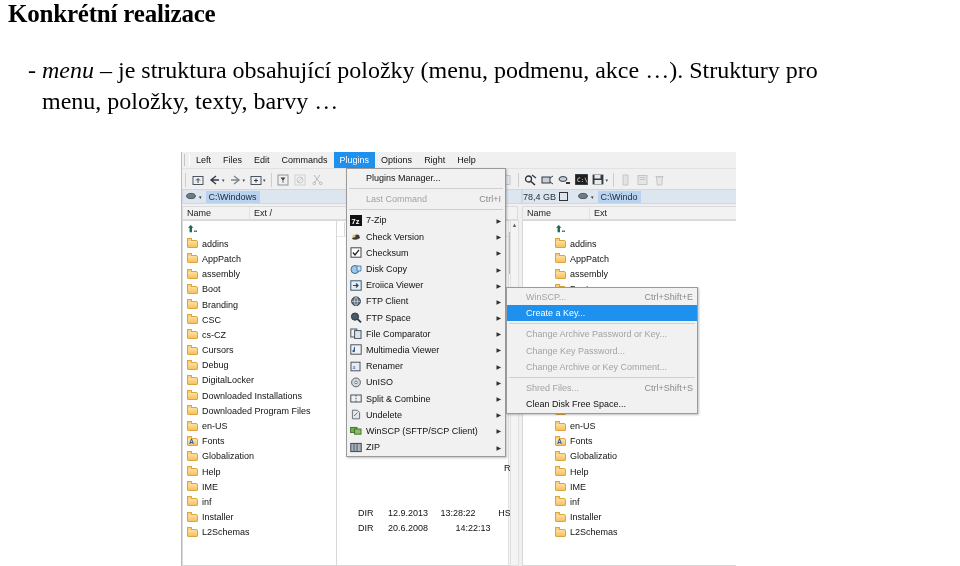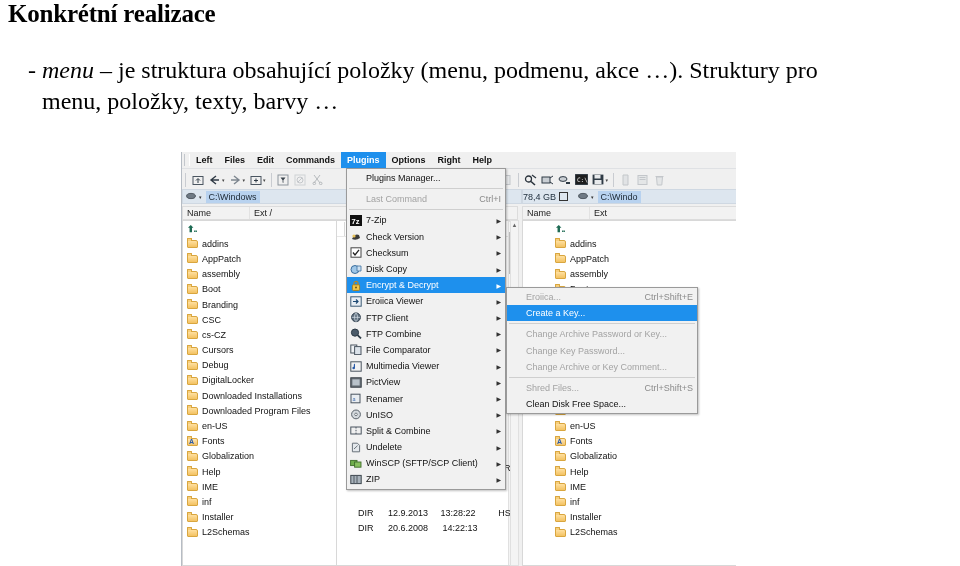--- a/index.html
+++ b/index.html
@@ -31,21 +31,21 @@
     font-family:"Liberation Sans", sans-serif;
     font-size:8.5px;color:#000;
     overflow:hidden;
     border-left:1px solid #b6bcc4;
     box-sizing:border-box;
   }
   
   #menubar{
     position:absolute;left:0;top:0;width:555px;height:16px;
     background:#f0f0f0;
-    display:flex;align-items:center;font-weight:bold;
+    display:flex;align-items:center;
   }
   #menubar .mi{
     padding:2px 6px;font-size:9px;color:#111;white-space:nowrap;line-height:12px;
   }
   #menubar .mi.active{background:#1e90ed;color:#fff;}
   #menubar .grip{width:4px;height:12px;border-left:1px solid #c3c7cc;border-right:1px solid #fff;margin-left:2px;}
 
   
   #toolbar{
     position:absolute;left:0;top:16px;width:555px;height:21px;
@@ -410,21 +410,21 @@
 
   <div class="dirrow" style="left:176px;top:356px;">
     <span>DIR</span>
     <span style="margin-left:12px">12.9.2013</span>
     <span style="margin-left:10px">13:28:22</span>
     <span style="margin-left:20px">HS</span>
   </div>
   <div class="dirrow" style="left:176px;top:371px;">
     <span>DIR</span>
     <span style="margin-left:12px">20.6.2008</span>
-    <span style="margin-left:12px">14:22:13</span>
+    <span style="margin-left:25px">14:22:13</span>
   </div>
   <div class="dirrow" style="left:322px;top:311px;">RS</div>
 
   <div class="filelist" style="left:340px;top:68px;width:215px;height:346px;">
     <div id="right-rows" style="margin-left:28px">
         <div class="frow">
           <span class="updir">⬆..</span>
         </div>
         <div class="frow">
           <span class="folder"></span>
@@ -559,31 +559,20 @@
       <div class="row">
         <span class="micon">
           <svg width="12" height="11">
             <ellipse cx="5" cy="5.5" rx="4" ry="4" fill="#9fc7e8" stroke="#3b6e9e" stroke-width="1"></ellipse>
             <path d="M7 2 h4 v5 h-4z" fill="#cfe2f2" stroke="#3b6e9e" stroke-width="0.8"></path>
           </svg>
         </span>
         <span class="mlabel">Disk Copy</span>
         <span class="marrow">▶</span>
       </div>
-      <div class="row hl">
-        <span class="micon">
-          <svg width="12" height="11">
-            <path d="M4 5 V3.3 a2 2 0 0 1 4 0 V5" fill="none" stroke="#b08a2e" stroke-width="1.3"></path>
-            <rect x="2.4" y="4.8" width="7.2" height="5.6" rx="1" fill="#f2c749" stroke="#a8821f" stroke-width="1"></rect>
-            <circle cx="6" cy="7.4" r="1" fill="#6b5413"></circle>
-          </svg>
-        </span>
-        <span class="mlabel">Encrypt &amp; Decrypt</span>
-        <span class="marrow">▶</span>
-      </div>
       <div class="row">
         <span class="micon">
           <svg width="12" height="11">
             <rect x="0.8" y="0.8" width="10.4" height="9.4" fill="#e8eef4" stroke="#3c5a76" stroke-width="1"></rect>
             <path d="M3 5.5 H8 M6 3.5 L8 5.5 L6 7.5" stroke="#1e4a74" stroke-width="1.2" fill="none"></path>
           </svg>
         </span>
         <span class="mlabel">Eroiica Viewer</span>
         <span class="marrow">▶</span>
       </div>
@@ -597,21 +586,21 @@
         <span class="mlabel">FTP Client</span>
         <span class="marrow">▶</span>
       </div>
       <div class="row">
         <span class="micon">
           <svg width="12" height="11">
             <circle cx="5" cy="4.6" r="3.6" fill="#4b5b6a" stroke="#2b3945" stroke-width="1"></circle>
             <path d="M7.6 7.2 L11 10.4" stroke="#2b3945" stroke-width="1.8"></path>
           </svg>
         </span>
-        <span class="mlabel">FTP Combine</span>
+        <span class="mlabel">FTP Space</span>
         <span class="marrow">▶</span>
       </div>
       <div class="row">
         <span class="micon">
           <svg width="12" height="11">
             <rect x="0.8" y="1" width="6" height="8" fill="#eef1f4" stroke="#4a5560" stroke-width="1"></rect>
             <rect x="4.6" y="2.6" width="6.4" height="8" fill="#dbe2e9" stroke="#4a5560" stroke-width="1"></rect>
           </svg>
         </span>
         <span class="mlabel">File Comparator</span>
@@ -623,30 +612,20 @@
             <rect x="0.8" y="0.8" width="10.4" height="9.4" fill="#f2f2f2" stroke="#4a5560" stroke-width="1"></rect>
             <path d="M5 2.4 V7 a1.3 1.3 0 1 1-1.2-1.3 V3.4 Z" fill="#2b5ca8"></path>
           </svg>
         </span>
         <span class="mlabel">Multimedia Viewer</span>
         <span class="marrow">▶</span>
       </div>
       <div class="row">
         <span class="micon">
           <svg width="12" height="11">
-            <rect x="0.8" y="0.8" width="10.4" height="9.4" fill="#6d757c" stroke="#343b42" stroke-width="1"></rect>
-            <rect x="2.4" y="2.4" width="7.2" height="6" fill="#b9c2ca"></rect>
-          </svg>
-        </span>
-        <span class="mlabel">PictView</span>
-        <span class="marrow">▶</span>
-      </div>
-      <div class="row">
-        <span class="micon">
-          <svg width="12" height="11">
             <rect x="1" y="1.2" width="9" height="8.6" fill="#e9edf1" stroke="#4a5560" stroke-width="1"></rect>
             <text x="2.4" y="8" font-size="7" fill="#2b5ca8" font-family="serif">a</text>
           </svg>
         </span>
         <span class="mlabel">Renamer</span>
         <span class="marrow">▶</span>
       </div>
       <div class="row">
         <span class="micon">
           <svg width="12" height="11">
@@ -695,21 +674,21 @@
           </svg>
         </span>
         <span class="mlabel">ZIP</span>
         <span class="marrow">▶</span>
       </div>
     </div>
 
   <div class="menu" id="encrypt-submenu" style="left:324px;top:135px;width:192px;">
       <div class="row disabled">
         <span class="noicon"></span>
-        <span class="mlabel">Eroiica...</span>
+        <span class="mlabel">WinSCP...</span>
         <span class="maccel">Ctrl+Shift+E</span>
       </div>
       <div class="row hl">
         <span class="noicon"></span>
         <span class="mlabel">Create a Key...</span>
       </div>
       <div class="sep"></div>
       <div class="row disabled">
         <span class="noicon"></span>
         <span class="mlabel">Change Archive Password or Key...</span>

